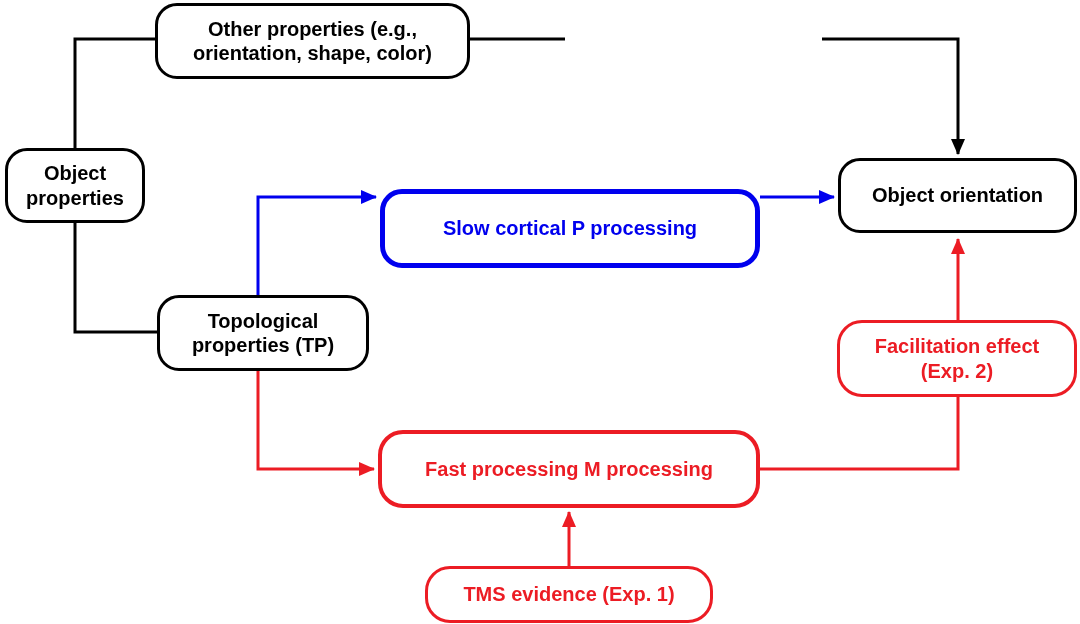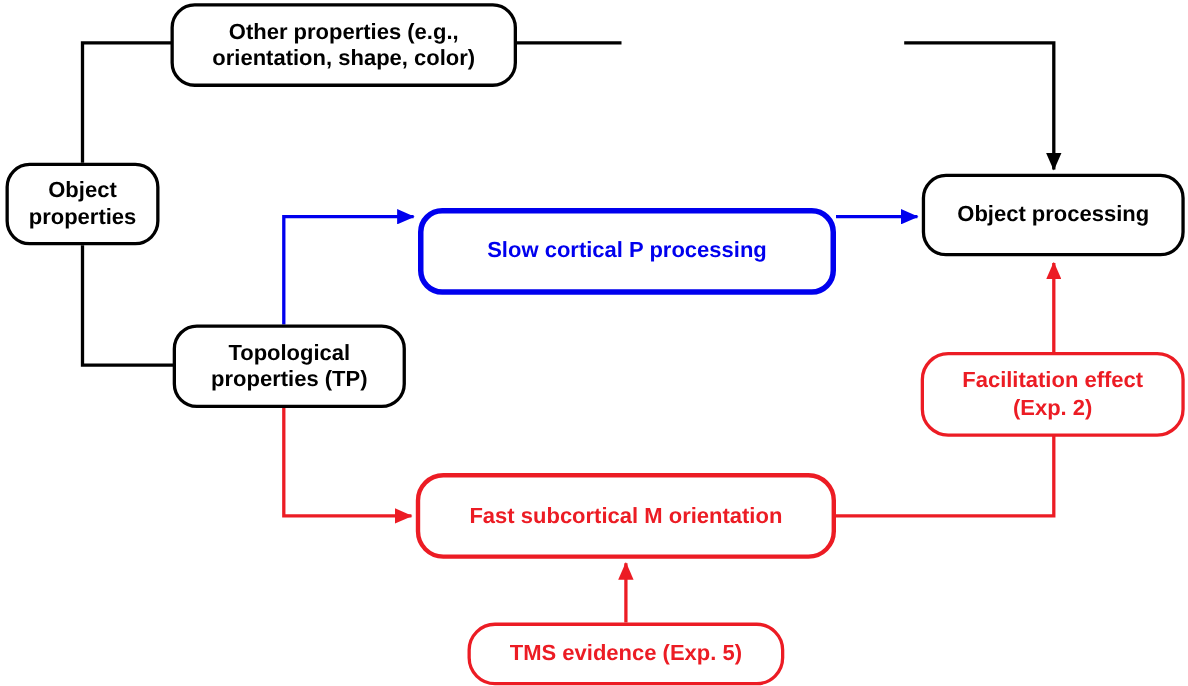--- a/index.html
+++ b/index.html
@@ -114,34 +114,34 @@
   <div class="node" id="node-object-properties">
     <span class="node-label">Object
 properties</span>
   </div>
 
   <div class="node blue" id="node-slow-cortical">
     <span class="node-label">Slow cortical P processing</span>
   </div>
 
   <div class="node" id="node-object-recognition">
-    <span class="node-label">Object processing</span>
+    <span class="node-label">Object orientation</span>
   </div>
 
   <div class="node" id="node-topological">
     <span class="node-label">Topological
 properties (TP)</span>
   </div>
 
   <div class="node red" id="node-facilitation">
     <span class="node-label">Facilitation effect
 (Exp. 2)</span>
   </div>
 
   <div class="node red thick" id="node-fast-subcortical">
-    <span class="node-label">Fast subcortical M orientation</span>
+    <span class="node-label">Fast processing M processing</span>
   </div>
 
   <div class="node red" id="node-tms-evidence">
-    <span class="node-label">TMS evidence (Exp. 5)</span>
+    <span class="node-label">TMS evidence (Exp. 1)</span>
   </div>
 
 </div>
 
 </body></html>

